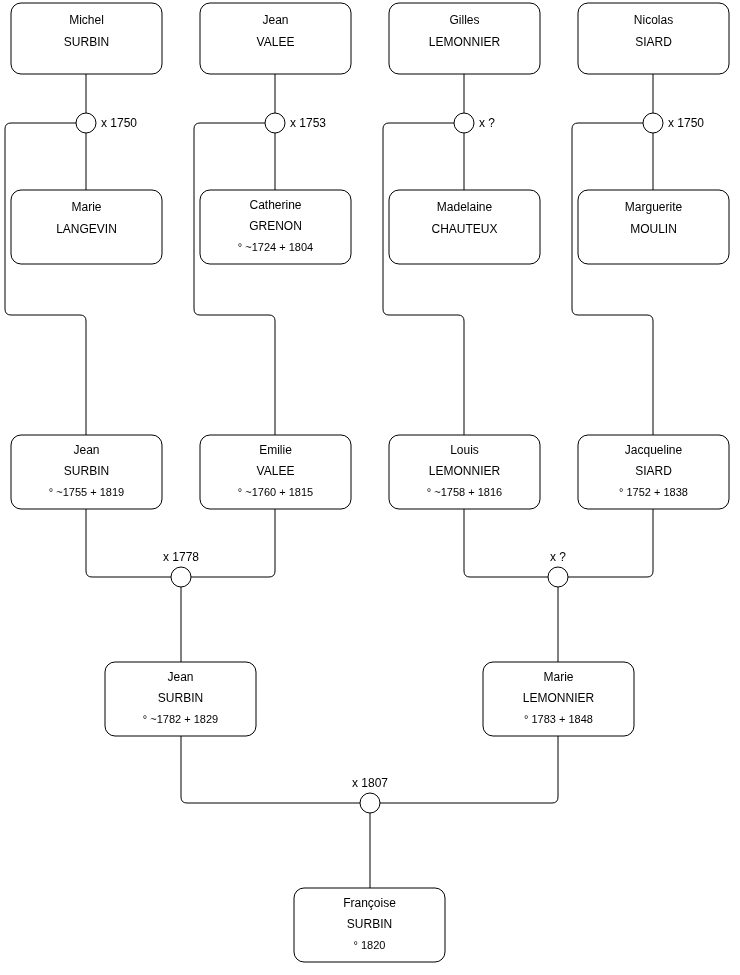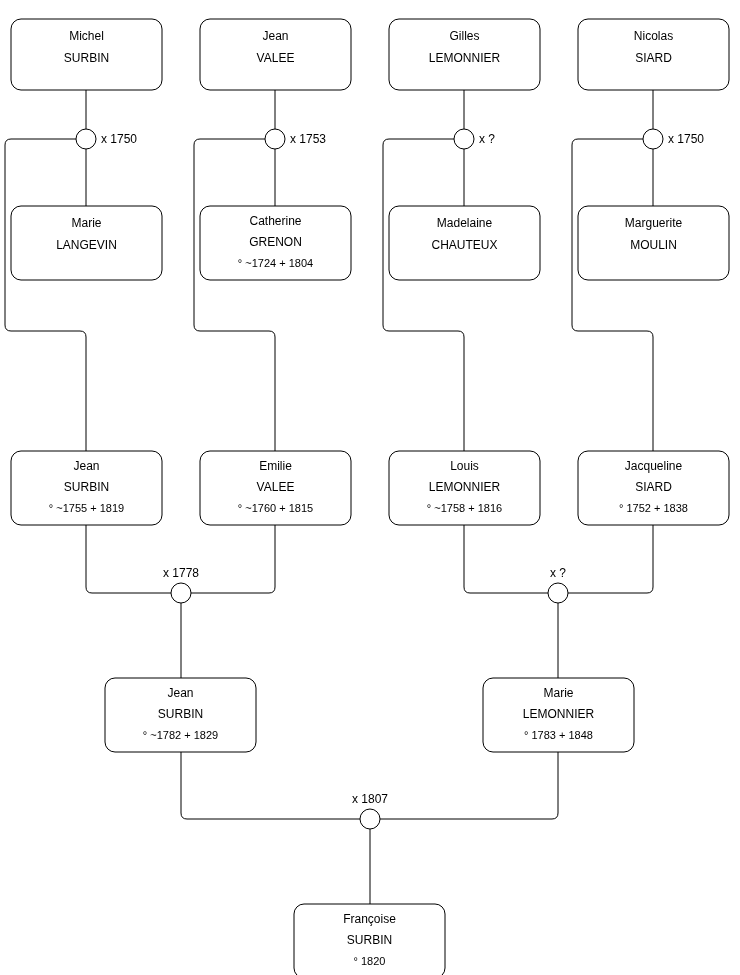--- a/index.html
+++ b/index.html
@@ -10,21 +10,20 @@
   body {
     width: 740px;
     height: 975px;
     font-family: "Liberation Sans", sans-serif;
     overflow: hidden;
   }
   #chart-root {
     position: relative;
     width: 740px;
     height: 930px;
-    margin-top: 16px;
   }
   svg#tree-svg {
     position: absolute;
     top: 0;
     left: 0;
     width: 740px;
     height: 975px;
     display: block;
   }
   .person-box-rect {

